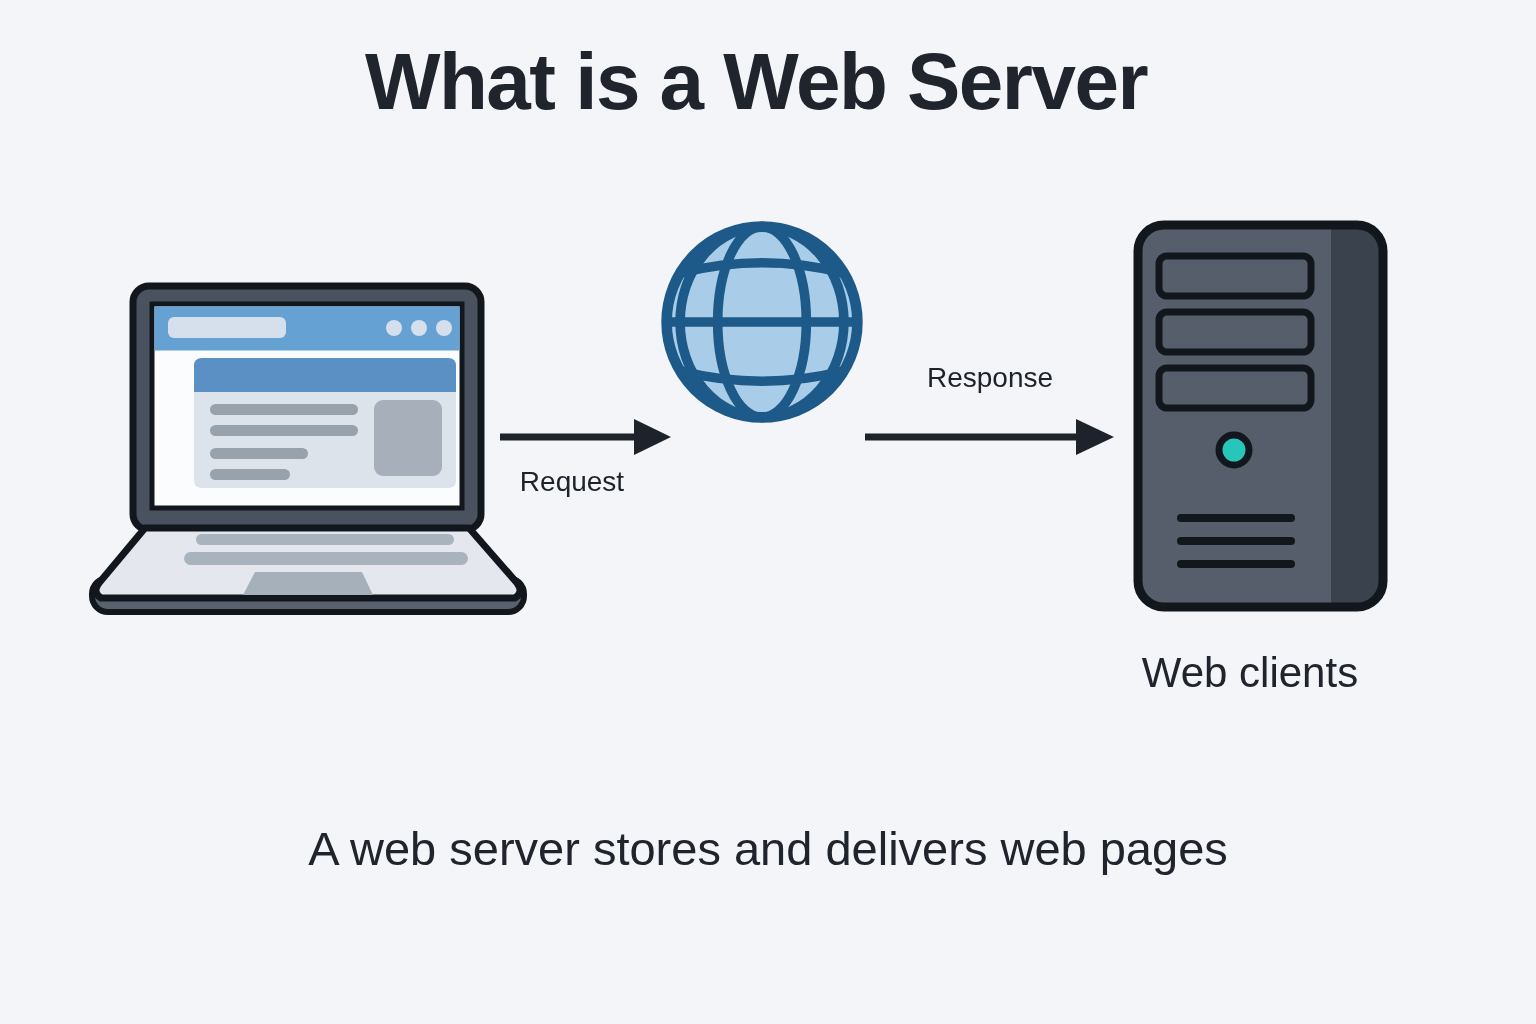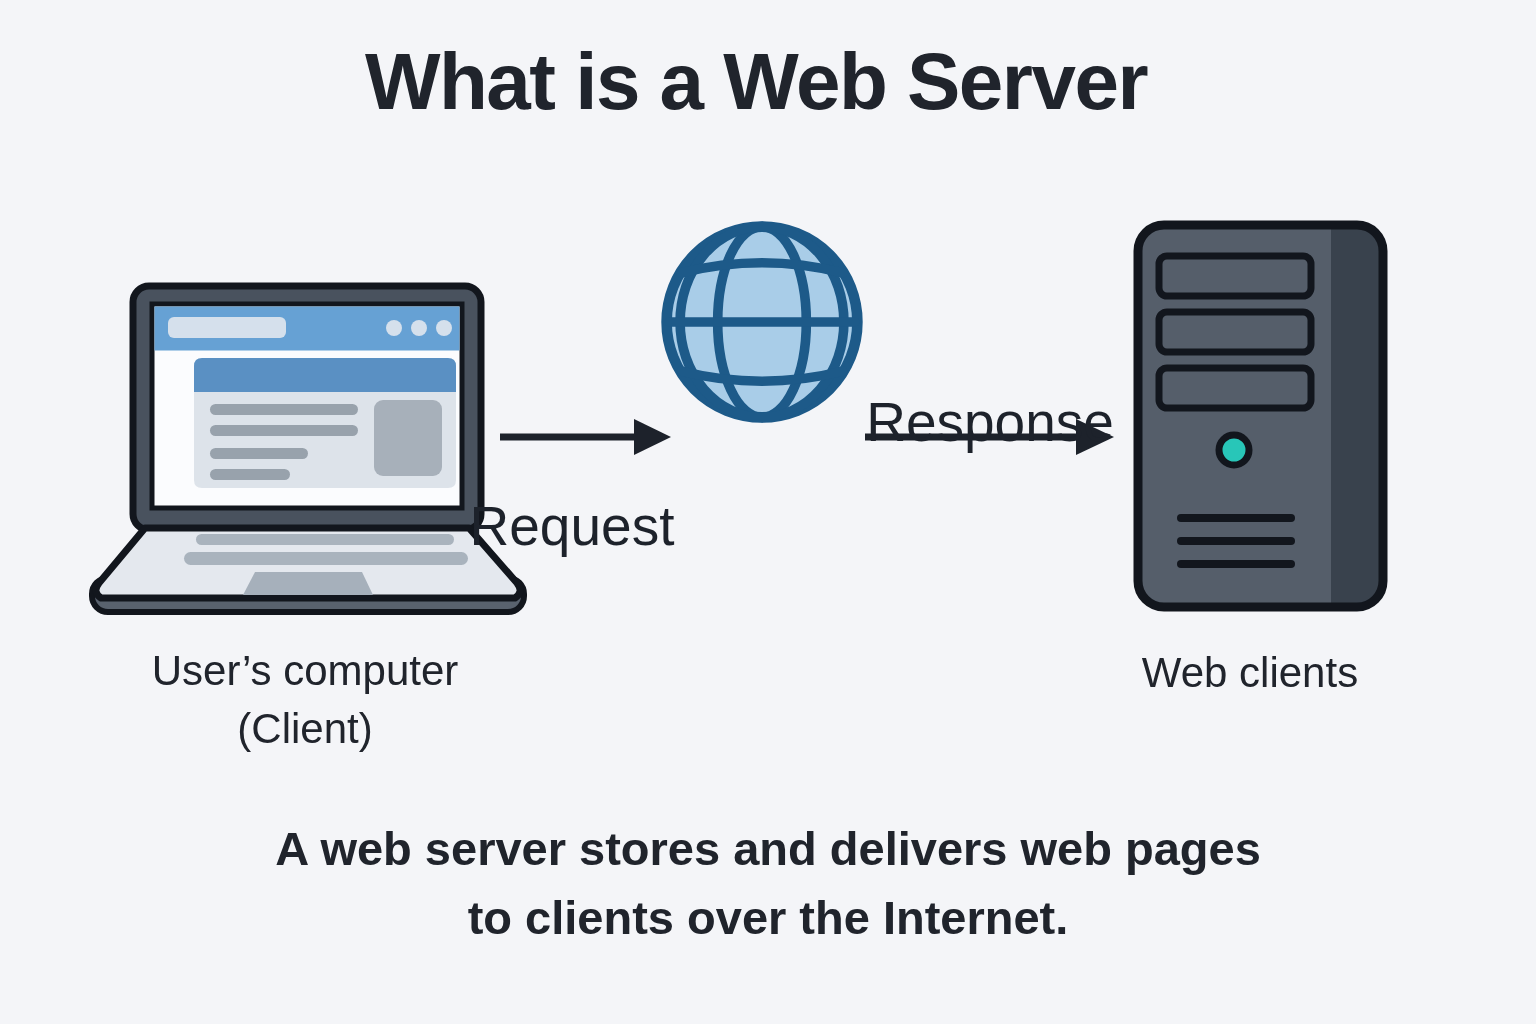--- a/index.html
+++ b/index.html
@@ -42,34 +42,34 @@
   }
   .figure{position:absolute;}
   .laptop-svg{left:88px;top:282px;width:440px;height:336px;}
   .globe-svg{left:656px;top:216px;width:212px;height:212px;}
   .server-svg{left:1133px;top:220px;width:255px;height:392px;}
   .arrow-svg{position:absolute;}
   .request-arrow{left:495px;top:415px;width:180px;height:44px;}
   .response-arrow{left:860px;top:415px;width:260px;height:44px;}
   .flow-label{
     position:absolute;text-align:center;
-    font-size:55px;font-weight:500;color:var(--arrow_ink);margin-top:28px;
+    font-size:28px;font-weight:500;color:var(--arrow_ink);
   }
   .request-label{left:467px;top:466px;width:210px;}
   .response-label{left:855px;top:362px;width:270px;}
   .entity-label{
     position:absolute;text-align:center;
     font-size:42px;font-weight:500;line-height:58px;color:var(--ink);
   }
   .client-label{left:75px;top:642px;width:460px;}
   .server-label{left:1090px;top:644px;width:320px;}
   .caption{
     position:absolute;left:0;top:814px;width:1536px;
     text-align:center;
-    font-size:47px;font-weight:700;line-height:69px;
+    font-size:47px;font-weight:400;line-height:69px;
     color:var(--ink);
   }
 </style>
 </head>
 <body>
 
 <div class="canvas">
 
   <h1 class="title">What is a Web Server</h1>
 
@@ -142,24 +142,19 @@
   </svg>
 
   <svg class="arrow-svg response-arrow" viewBox="0 0 260 44" aria-hidden="true">
     <line x1="5" y1="22" x2="218" y2="22" stroke="var(--arrow_ink)" stroke-width="7"></line>
     <polygon points="216,4 254,22 216,40" fill="var(--arrow_ink)"></polygon>
   </svg>
 
   <div class="flow-label request-label">Request</div>
   <div class="flow-label response-label">Response</div>
 
-  <div class="entity-label client-label">
-    <div>User’s computer</div>
-    <div>(Client)</div>
-  </div>
   <div class="entity-label server-label">Web clients</div>
 
   <div class="caption">
     <div>A web server stores and delivers web pages</div>
-    <div>to clients over the Internet.</div>
   </div>
 
 </div>
 
 </body></html>

